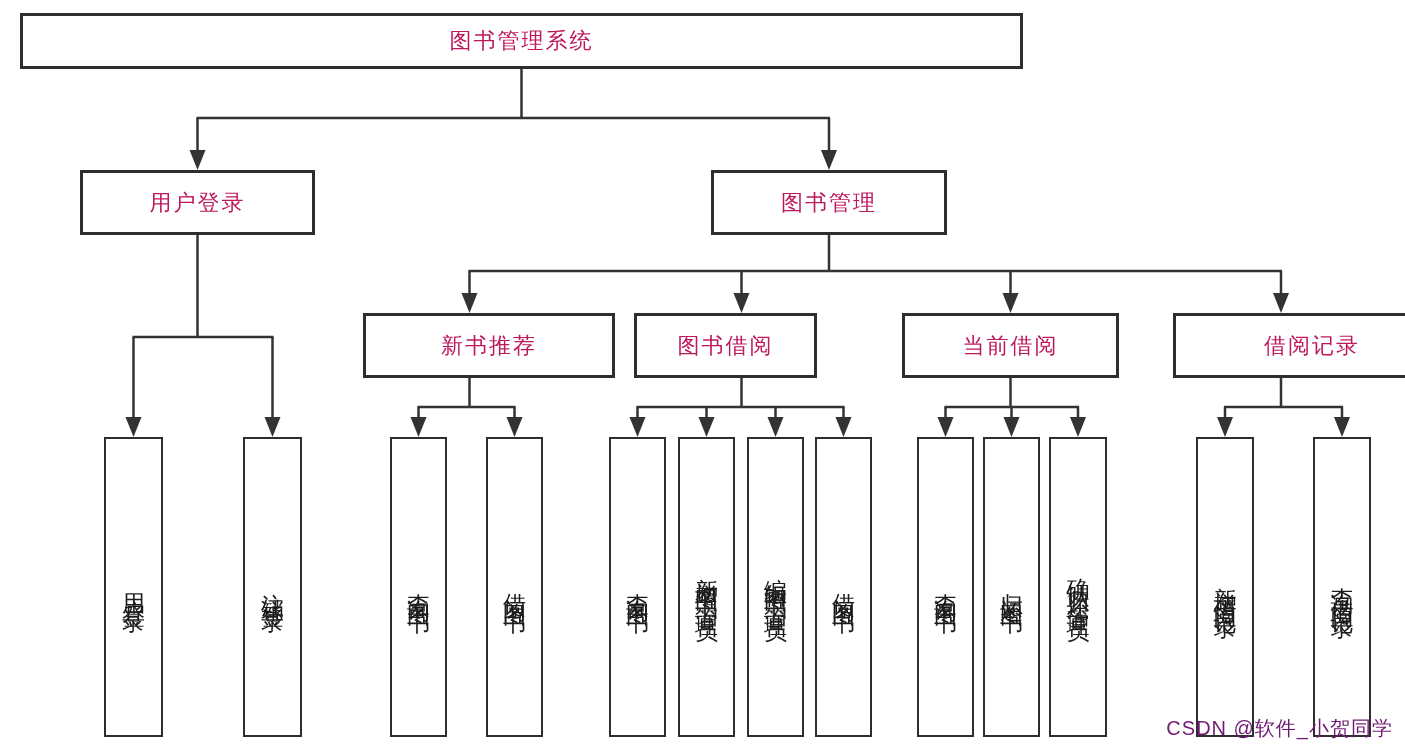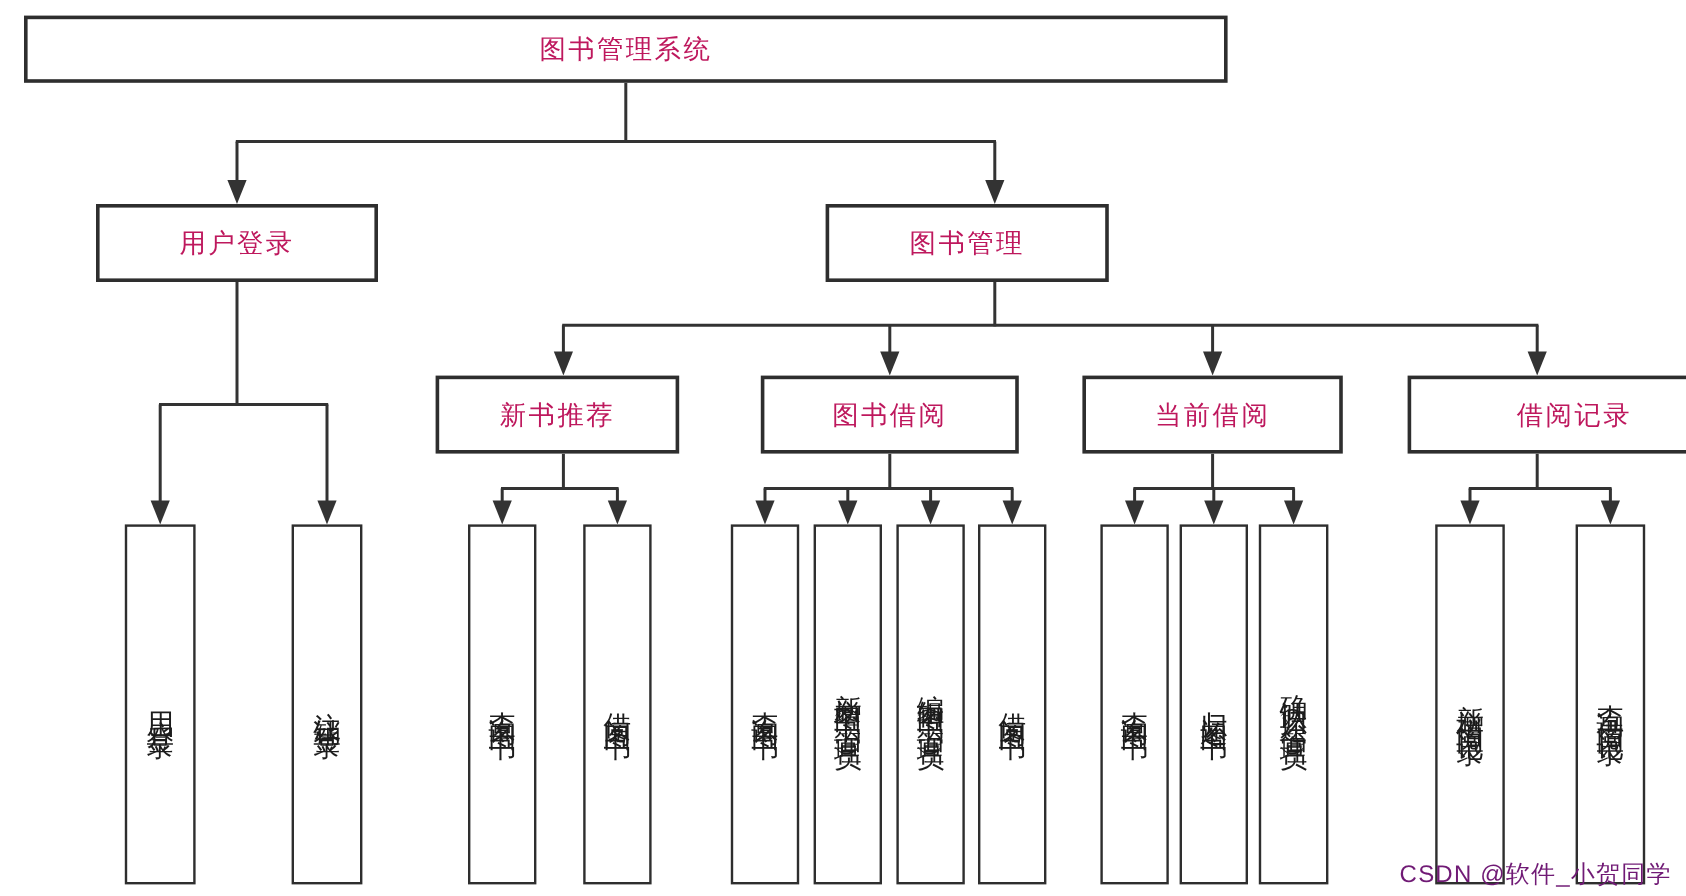--- a/index.html
+++ b/index.html
@@ -146,28 +146,28 @@
     </g>
   </svg>
 
   <div class="hbox" style="left:20px; top:13px; width:1003px; height:56px;">
     <span>图书管理系统</span>
   </div>
 
   <div class="hbox" style="left:80px; top:170px; width:235px; height:65px;">
     <span>用户登录</span>
   </div>
-  <div class="hbox" style="left:688px; top:170px; width:236px; height:65px;">
+  <div class="hbox" style="left:711px; top:170px; width:236px; height:65px;">
     <span>图书管理</span>
   </div>
 
-  <div class="hbox" style="left:363px; top:313px; width:203px; height:65px;">
+  <div class="hbox" style="left:363px; top:313px; width:252px; height:65px;">
     <span>新书推荐</span>
   </div>
-  <div class="hbox" style="left:634px; top:313px; width:215px; height:65px;">
+  <div class="hbox" style="left:634px; top:313px; width:183px; height:65px;">
     <span>图书借阅</span>
   </div>
   <div class="hbox" style="left:902px; top:313px; width:217px; height:65px;">
     <span>当前借阅</span>
   </div>
   <div class="hbox" style="left:1173px; top:313px; width:245px; height:65px;padding-left:33px;">
     <span>借阅记录</span>
   </div>
 
   <div class="vbox" style="left:104px; width:59px;">

